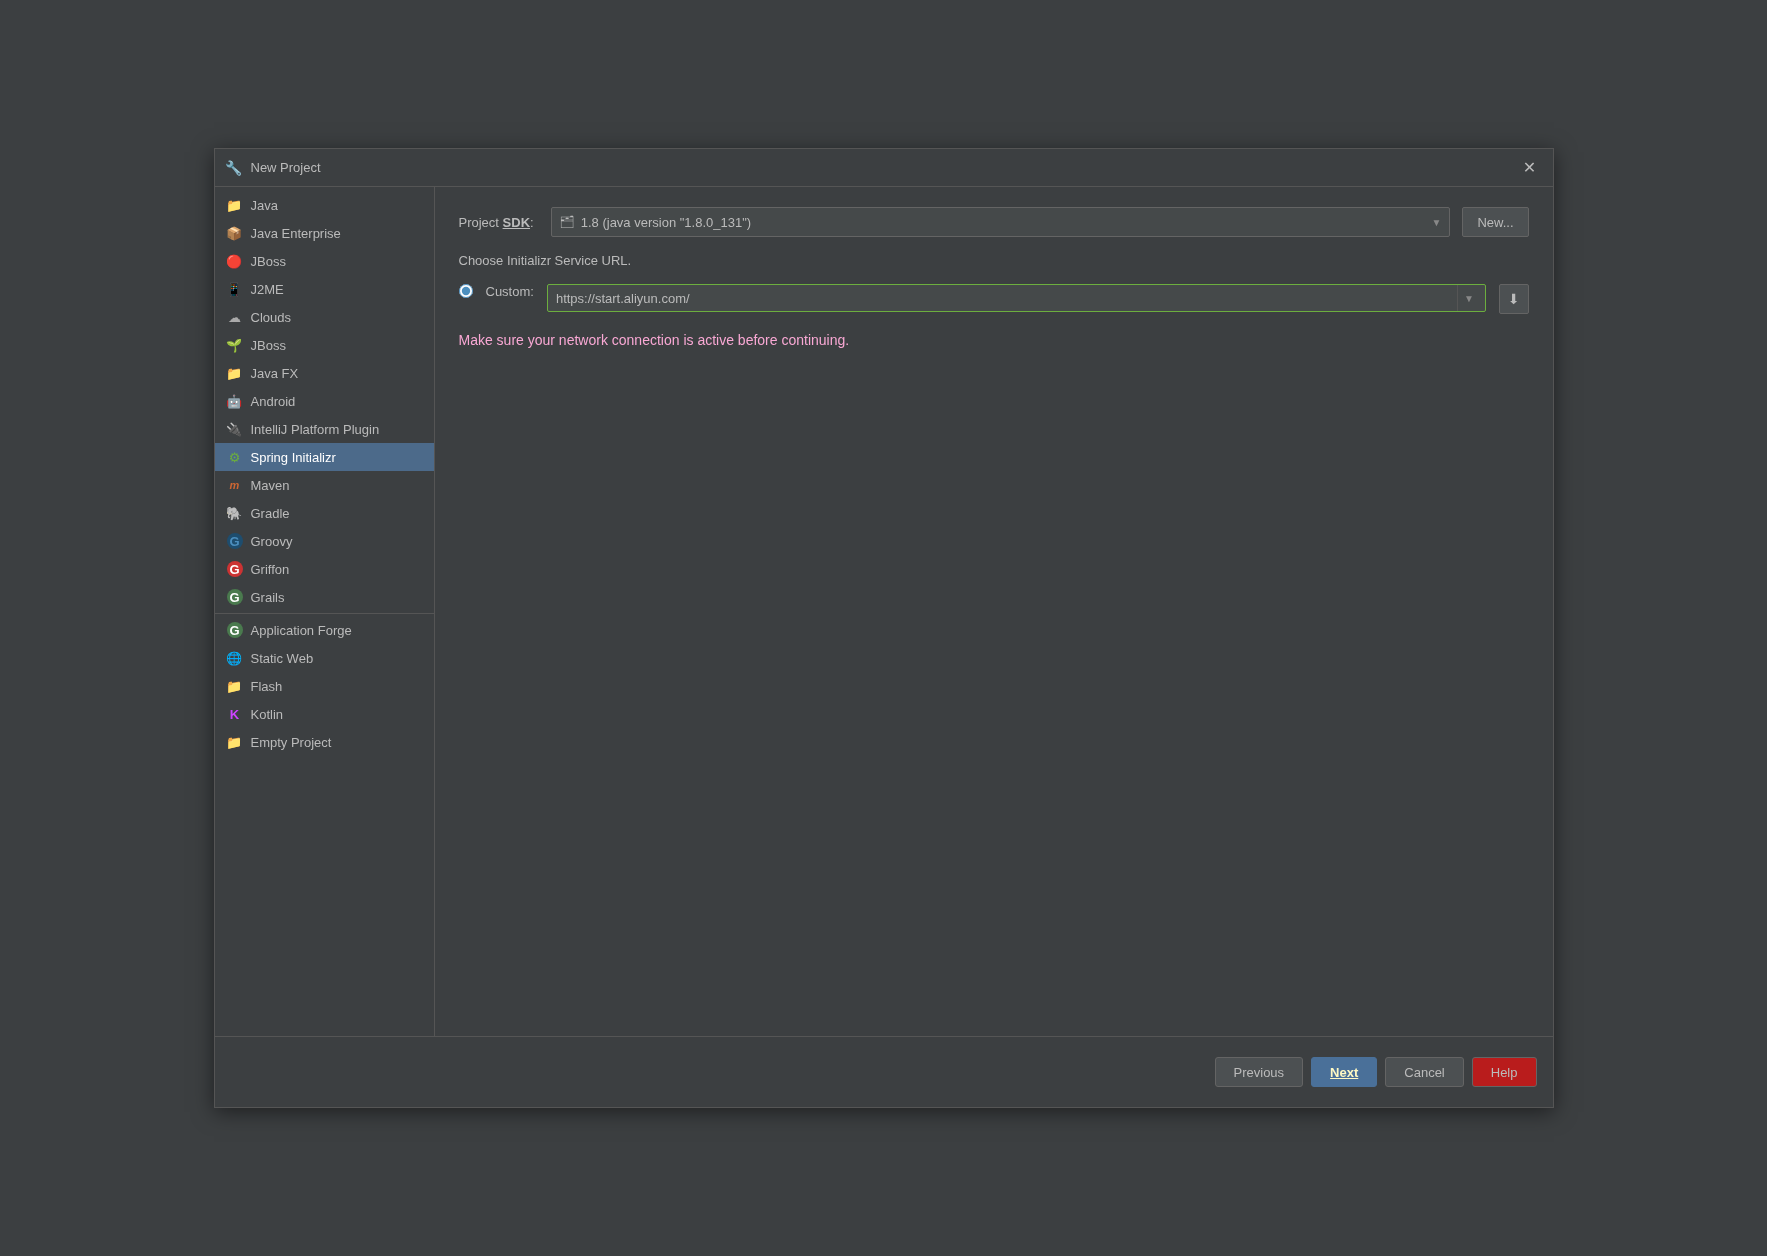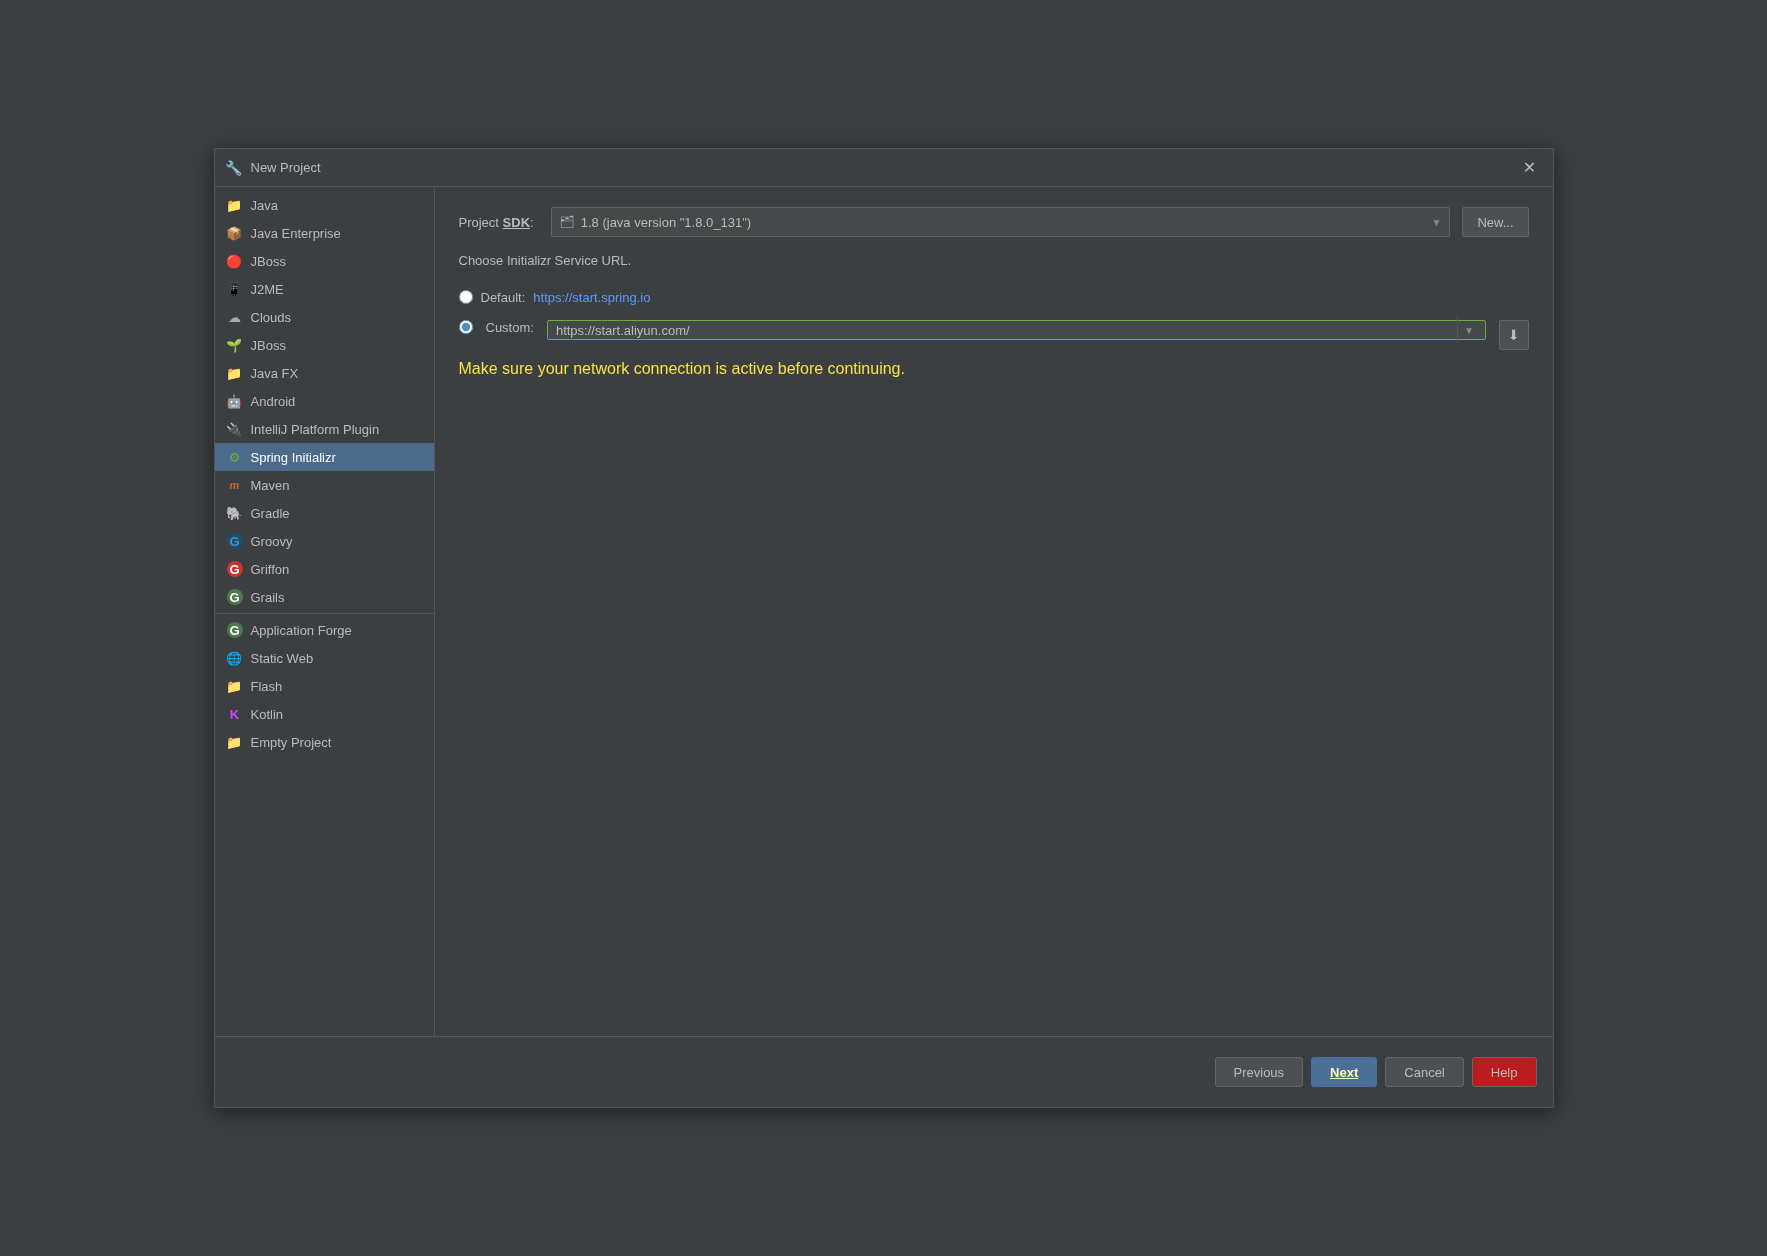--- a/index.html
+++ b/index.html
@@ -214,21 +214,21 @@
       align-items: flex-start;
       gap: 13px;
     }
     .custom-input-wrapper {
       flex: 1;
       display: flex;
       align-items: center;
       border: 1px solid #6cae3e;
       border-radius: 2px;
       background: #45494a;
-      height: 20px;
+      height: 28px;
       padding: 0 4px;
     }
     .custom-input {
       flex: 1;
       background: transparent;
       border: none;
       outline: none;
       color: #bbbbbb;
       font-size: 13px;
       padding: 0 4px;
@@ -251,24 +251,24 @@
       border: 1px solid #646464;
       color: #bbbbbb;
       font-size: 14px;
       display: flex;
       align-items: center;
       justify-content: center;
       cursor: pointer;
       border-radius: 2px;
     }
     .hint-text {
-      color: #fde047;
-      font-size: 16px;
+      color: #f9a8d4;
+      font-size: 14px;
       padding-left: 0;
-      margin-top: 0;
+      margin-top: 8px;
     }
 
     
     .dialog-footer {
       border-top: 1px solid #555555;
       padding: 20px 16px;
       display: flex;
       justify-content: flex-end;
       gap: 8px;
       align-items: center;
@@ -431,25 +431,20 @@
           </div>
           <span class="dropdown-arrow">▼</span>
         </div>
         <button class="new-btn">New...</button>
       </div>
 
       <div>Choose Initializr Service URL.</div>
 
       <div class="url-section">
 
-        <div class="radio-row">
-          <input type="radio" class="radio-input" name="initializr-url" style="">
-          <span class="radio-label">Default:</span>
-          <a class="radio-link" href="#">https://start.spring.io</a>
-        </div>
 
         <div class="custom-row">
           <input type="radio" class="radio-input" name="initializr-url" checked="" style="">
           <span class="radio-label">Custom:</span>
           <div class="custom-input-wrapper">
             <input type="text" class="custom-input" value="https://start.aliyun.com/" style="">
             <div class="custom-dropdown-arrow">▼</div>
           </div>
           <button class="custom-action-btn">⬇</button>
         </div>

